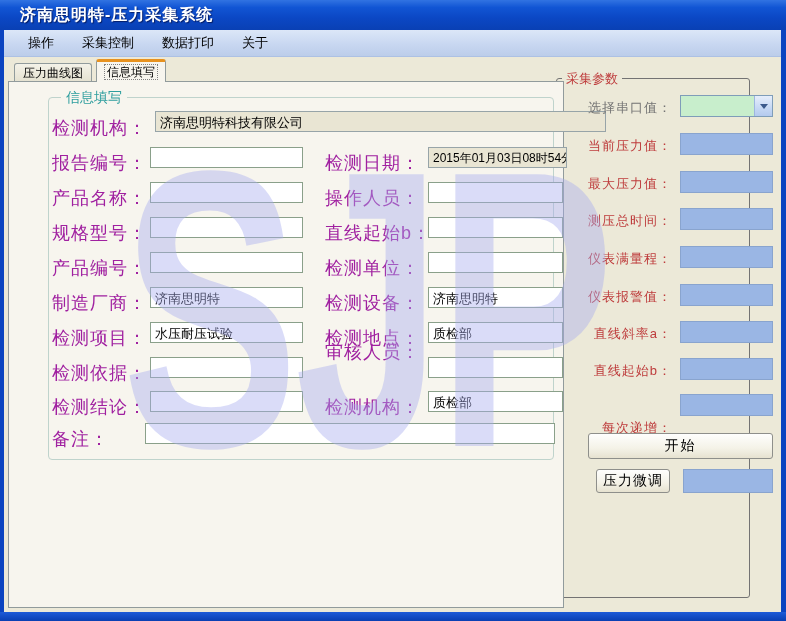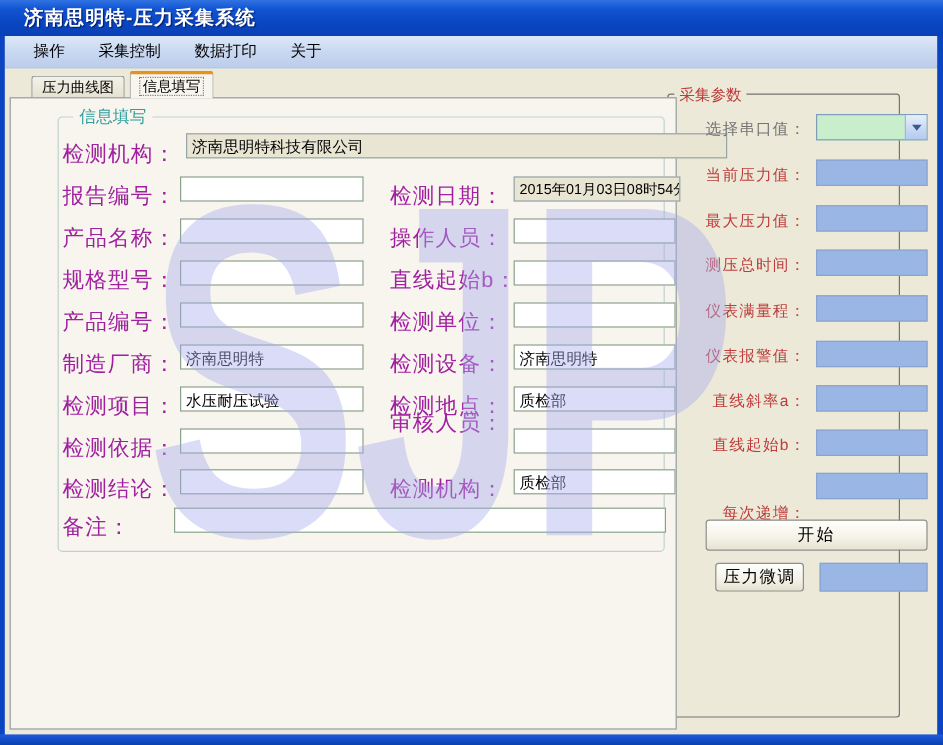--- a/index.html
+++ b/index.html
@@ -32,21 +32,21 @@
   }
   .menu-item{
     font-size:13px;color:#000;padding:3px 12px;cursor:default;white-space:nowrap;
   }
 
   
   .tab{
     position:absolute;font-size:12px;color:#000;text-align:center;
     border:1px solid #919B9C;border-bottom:none;border-radius:3px 3px 0 0;
     background:linear-gradient(180deg,#FDFDFB,#EFEDE0);
-    line-height:18px;white-space:nowrap;padding:0 8px;margin-left:12px;
+    line-height:18px;white-space:nowrap;padding:0 8px;
   }
   .tab.inactive{left:14px;top:63px;height:19px;background:linear-gradient(180deg,#F4F2E8,#E4E1D0);}
   .tab.active{
     left:96px;top:59px;height:23px;line-height:20px;z-index:3;
     background:#F7F5EE;border-top:3px solid #E7921F;border-radius:3px 3px 0 0;
   }
   .tab.active .tab-label{outline:1px dotted #808080;padding:0 2px;}
 
   .tabpage{
     position:absolute;left:8px;top:81px;width:556px;height:527px;

